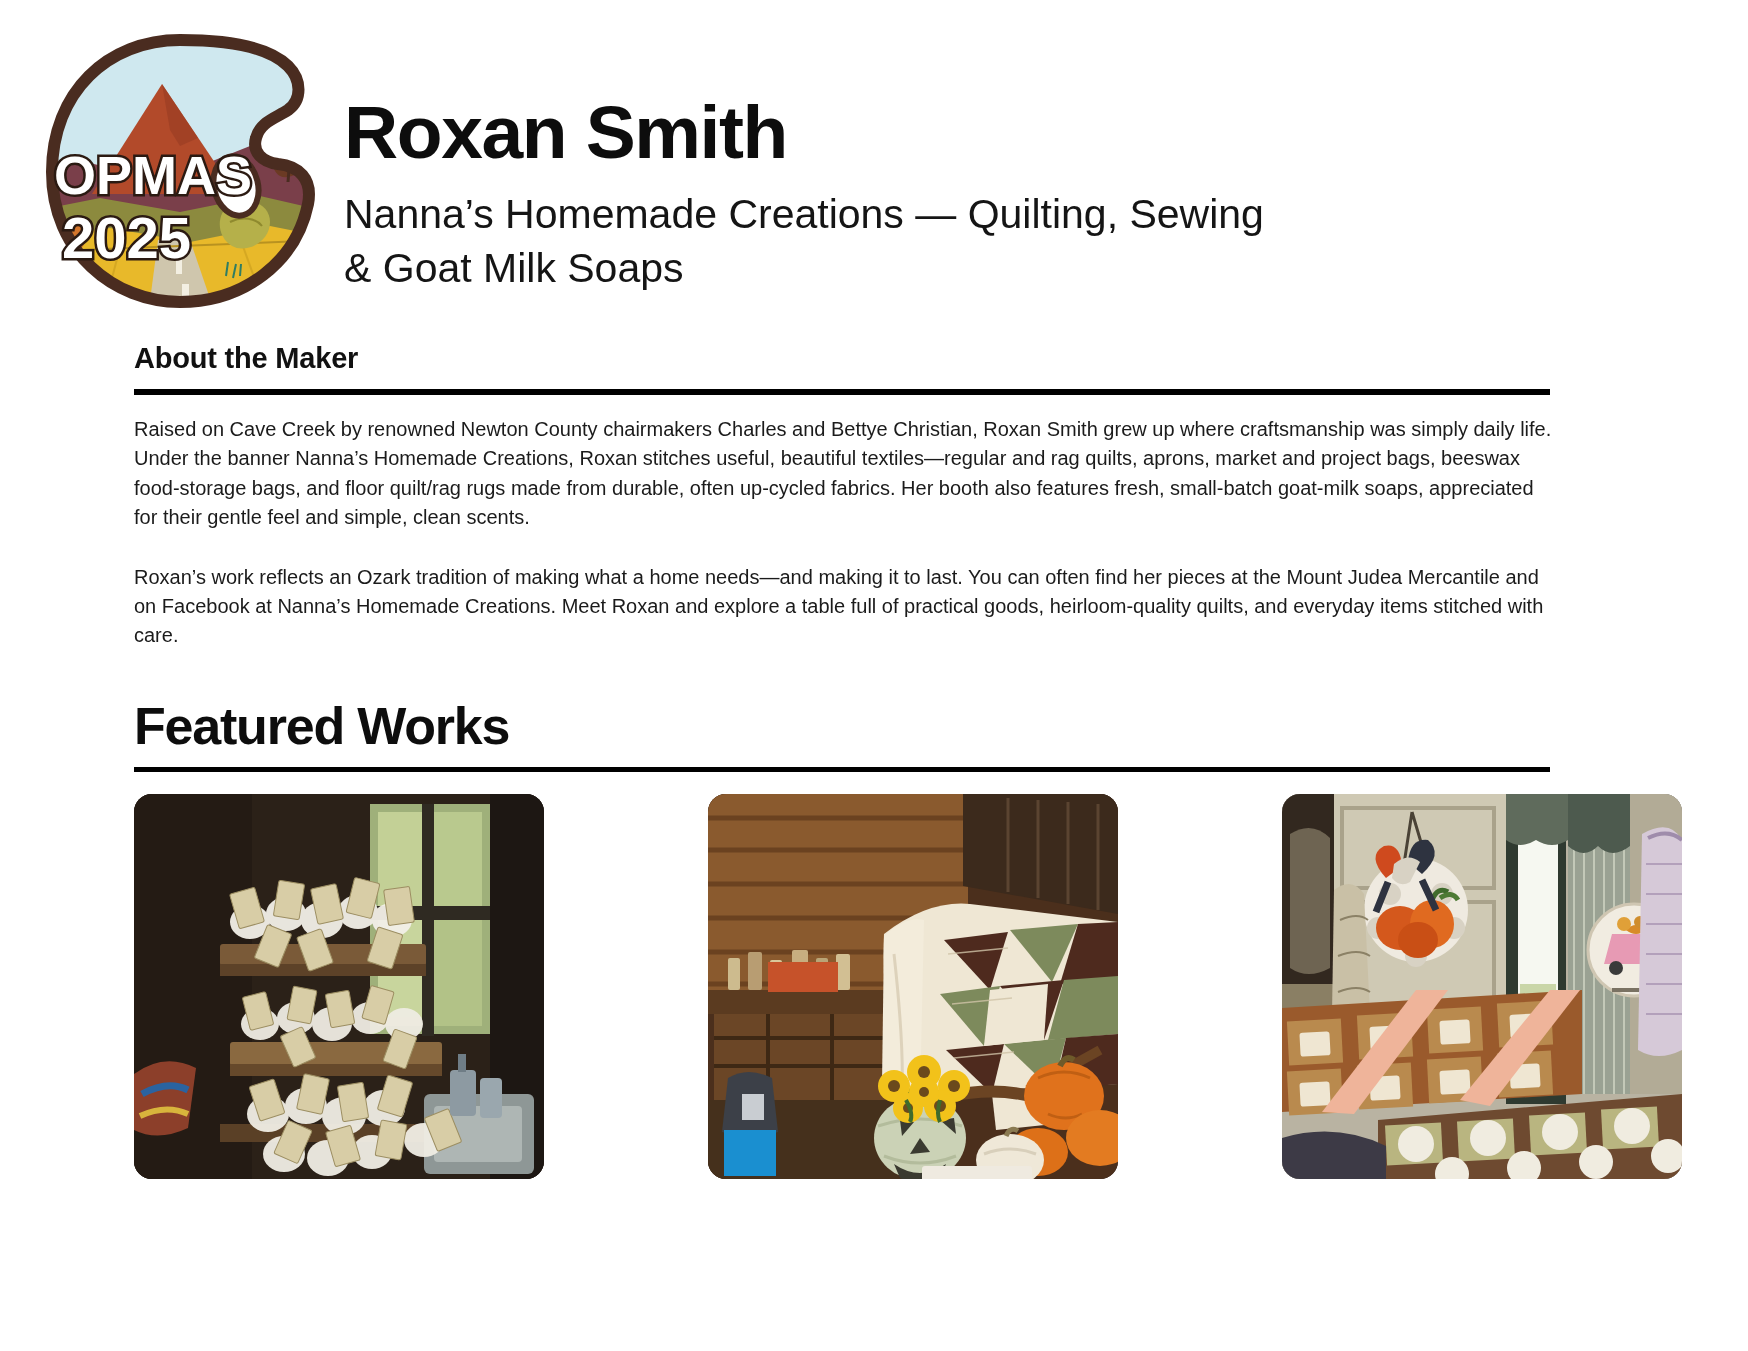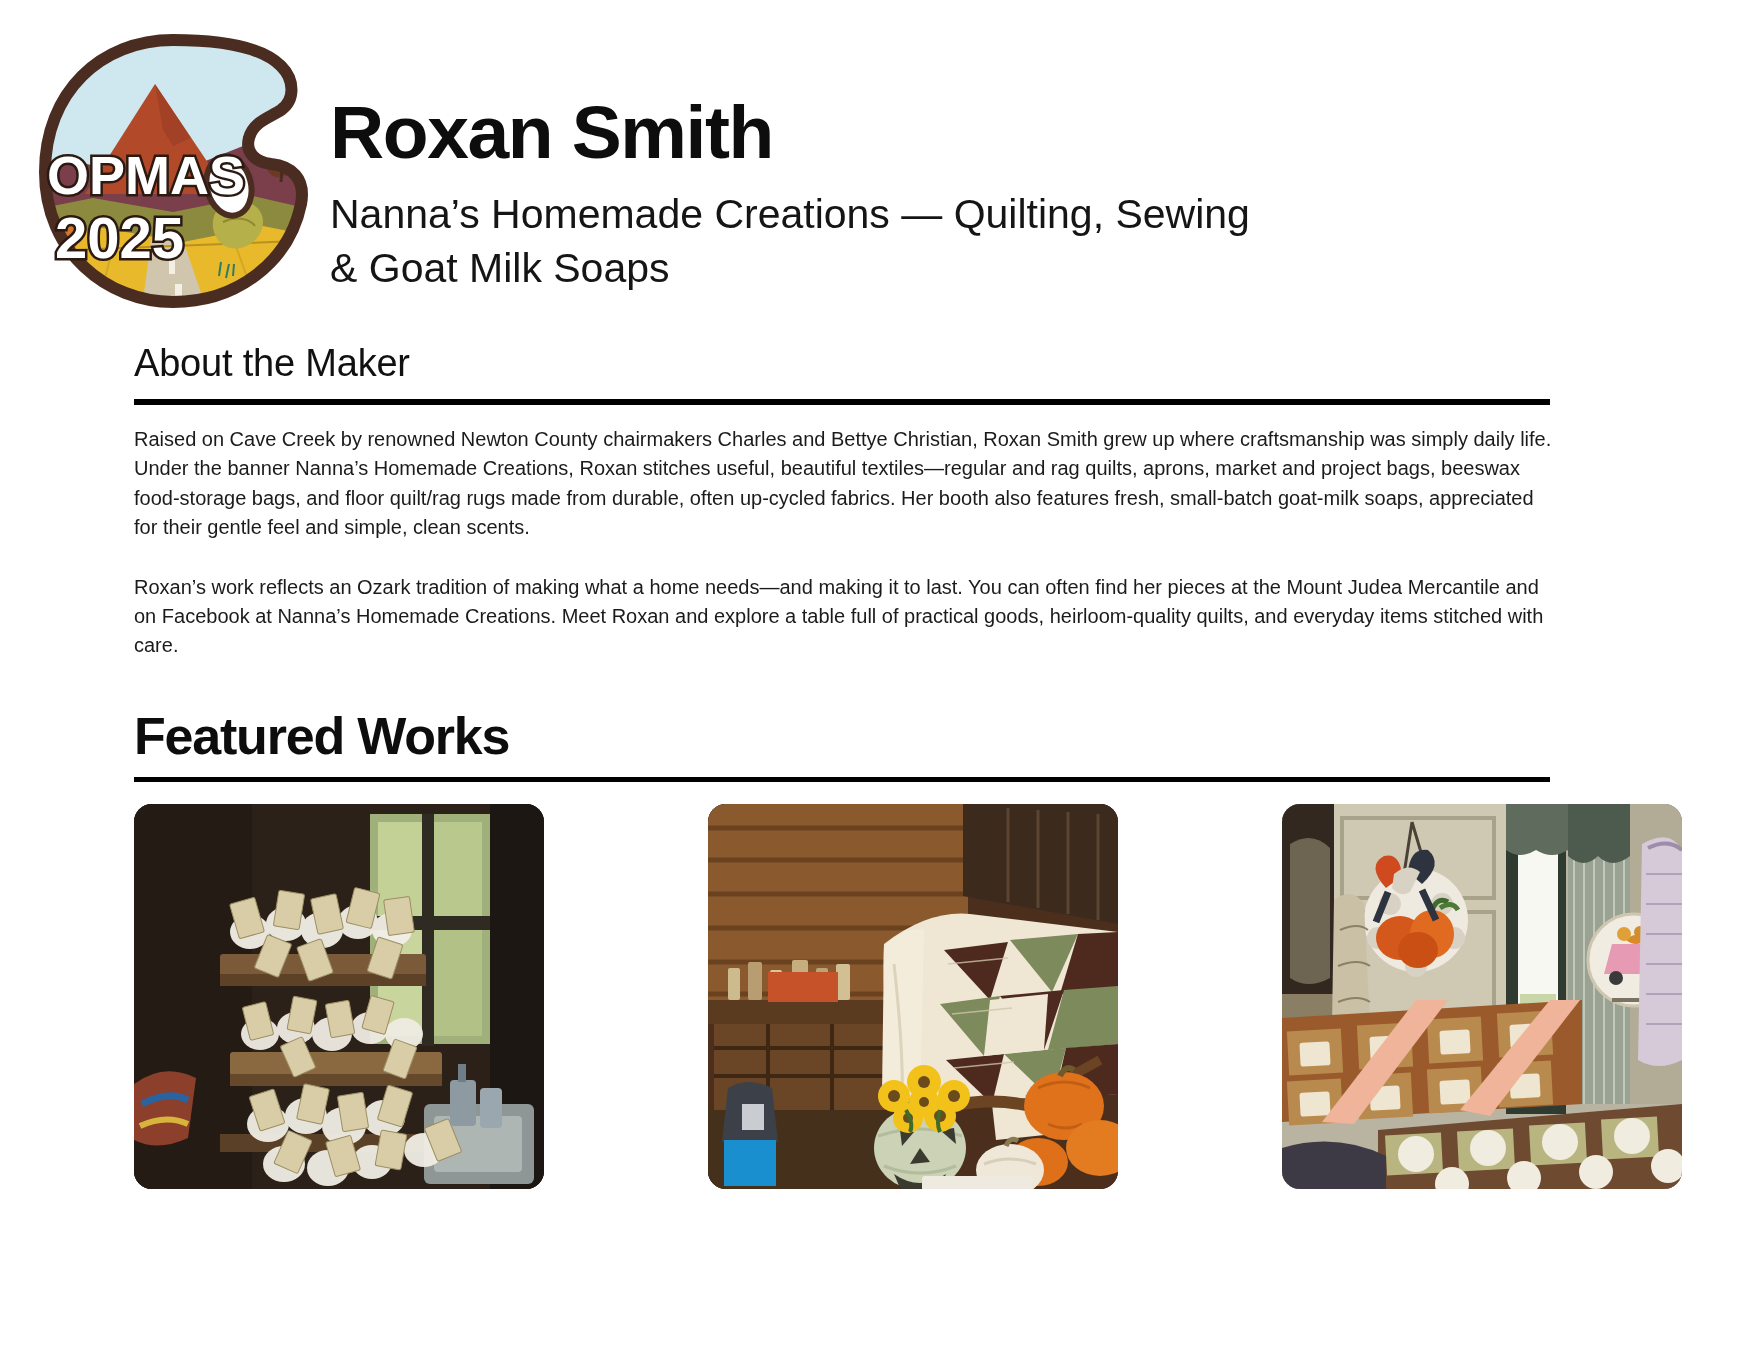--- a/index.html
+++ b/index.html
@@ -18,22 +18,22 @@
     position: relative;
     width: 1748px;
     height: 1351px;
     padding: 0;
   }
 
   
   .header {
     display: flex;
     align-items: flex-start;
-    padding: 26px 0 0 23px;
-    gap: 7px;
+    padding: 26px 0 0 30px;
+    gap: 14px;
   }
 
   .logo-wrap {
     width: 300px;
     height: 290px;
     flex: 0 0 300px;
     position: relative;
   }
   .logo-svg { display: block; width: 300px; height: 290px; }
 
@@ -55,22 +55,22 @@
     line-height: 1.34;
     margin: 0;
     color: #151515;
     max-width: 940px;
   }
 
   
   .content { padding: 0 34px 0 34px; }
 
   .section-head-sm {
-    font-size: 38px;
-    font-weight: 400;
+    font-size: 29px;
+    font-weight: 700;
     margin: 26px 0 0 100px;
     color: #111;
     letter-spacing: -0.2px;
   }
   .rule {
     height: 6px;
     background: #000;
     margin: 14px 0 20px 100px;
     width: 1416px;
   }

